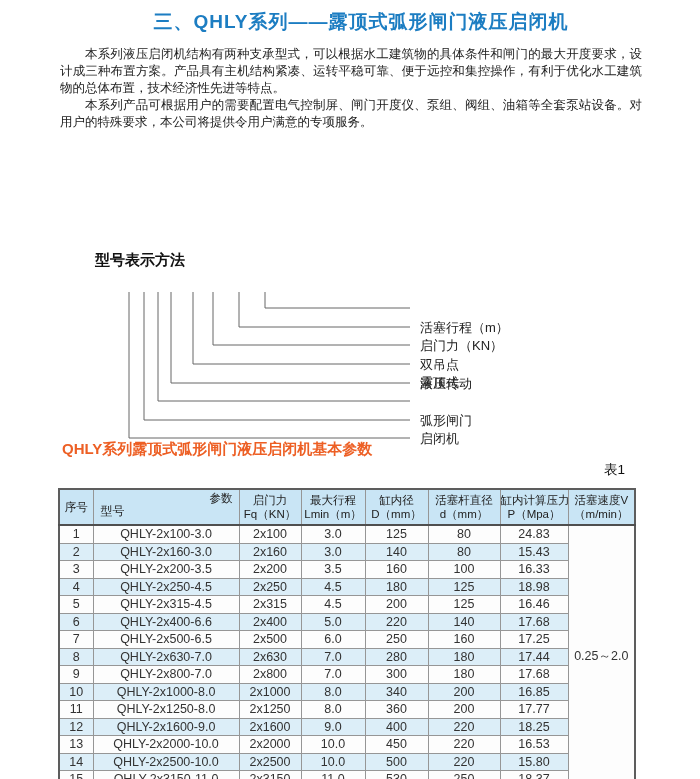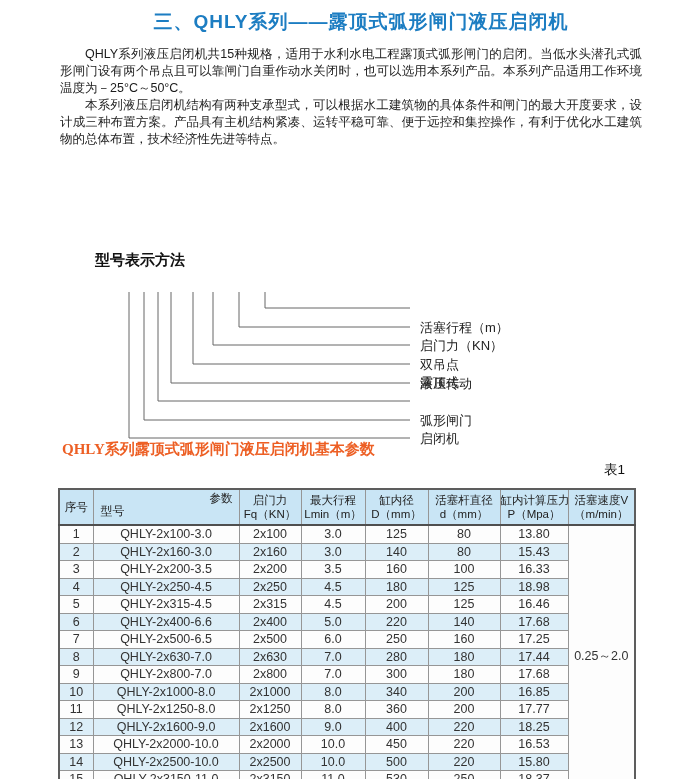--- a/index.html
+++ b/index.html
@@ -15,21 +15,21 @@
     font-size:19px;font-weight:bold;color:#1c7dc2;letter-spacing:1px;
   }
   .paras{position:absolute;top:46px;left:60px;width:582px;}
   .paras p{margin:0;text-indent:2em;text-align:justify;font-size:12.5px;line-height:16.9px;color:#1b1b1b;}
 
   .model-heading{position:absolute;top:251px;left:95px;margin:0;font-size:15px;font-weight:bold;color:#111;text-align:right;}
   .model-code{position:absolute;top:272px;left:124px;font-size:15px;color:#222;letter-spacing:1px;white-space:pre;}
   .diagram-svg{position:absolute;top:290px;left:0;}
   .diagram-label{position:absolute;left:420px;font-size:13px;color:#222;white-space:nowrap;}
 
-  .table-heading{position:absolute;top:440px;left:62px;margin:0;font-size:15px;font-weight:bold;color:#ed5f24;font-family:Liberation Serif, serif;}
+  .table-heading{position:absolute;top:440px;left:62px;margin:0;font-size:15px;font-weight:bold;color:#ed5f24;}
   .table-number{position:absolute;top:461px;left:604px;font-size:13.5px;color:#111;}
 
   .params-table{
     position:absolute;top:488px;left:58px;width:577px;
     border-collapse:collapse;table-layout:fixed;
     font-family:"Liberation Sans","DejaVu Sans",sans-serif;
   }
   .params-table th,.params-table td{
     border:1px solid #969696;padding:0;text-align:center;vertical-align:middle;
     overflow:hidden;white-space:nowrap;
@@ -51,22 +51,22 @@
 </head>
 <body>
 
 <div class="page">
 
   <div class="top-fragment"></div>
 
   <h1 class="doc-title">三、QHLY系列——露顶式弧形闸门液压启闭机</h1>
 
   <div class="paras">
-    <p>QHLY系列液压启闭机共15种规格，适用于水利水电工程露顶式弧形闸门的启闭。当低水头潜孔式弧形闸门设有两个吊点且可以靠闸门自重作动水关闭时，也可以选用本系列产品。本系列产品适用工作环境温度为－25°C～50°C。</p>
     <p>本系列液压启闭机结构有两种支承型式，可以根据水工建筑物的具体条件和闸门的最大开度要求，设计成三种布置方案。产品具有主机结构紧凑、运转平稳可靠、便于远控和集控操作，有利于优化水工建筑物的总体布置，技术经济性先进等特点。</p>
+    <p>本系列产品可根据用户的需要配置电气控制屏、闸门开度仪、泵组、阀组、油箱等全套泵站设备。对用户的特殊要求，本公司将提供令用户满意的专项服务。</p>
   </div>
 
   <h2 class="model-heading">型号表示方法</h2>
 
 
   <svg class="diagram-svg" width="700" height="160">
     <g fill="none" stroke="#666666" stroke-width="1">
       <polyline points="265,2 265,18 410,18"></polyline>
       <polyline points="239,2 239,37 410,37"></polyline>
       <polyline points="213,2 213,55 410,55"></polyline>
@@ -136,21 +136,21 @@
       </tr>
     </thead>
     <tbody id="tbody">
         <tr>
           <td>1</td>
           <td>QHLY-2x100-3.0</td>
           <td>2x100</td>
           <td>3.0</td>
           <td>125</td>
           <td>80</td>
-          <td>13.80</td>
+          <td>24.83</td>
           <td rowspan="15" class="speed-cell">0.25～2.0</td>
         </tr>
         <tr class="alt">
           <td>2</td>
           <td>QHLY-2x160-3.0</td>
           <td>2x160</td>
           <td>3.0</td>
           <td>140</td>
           <td>80</td>
           <td>15.43</td>

